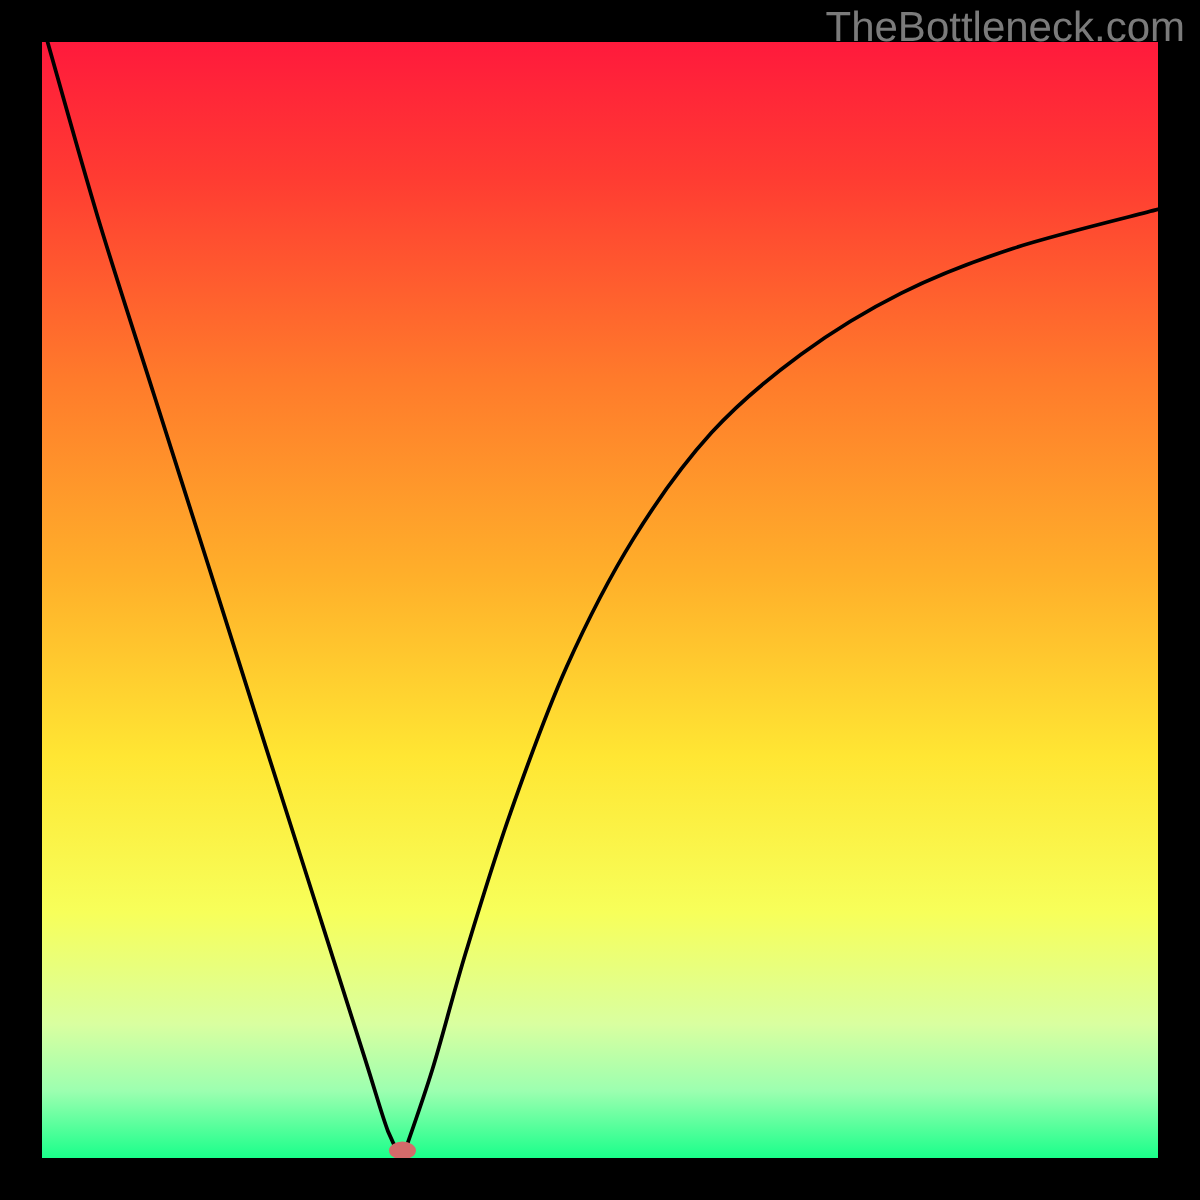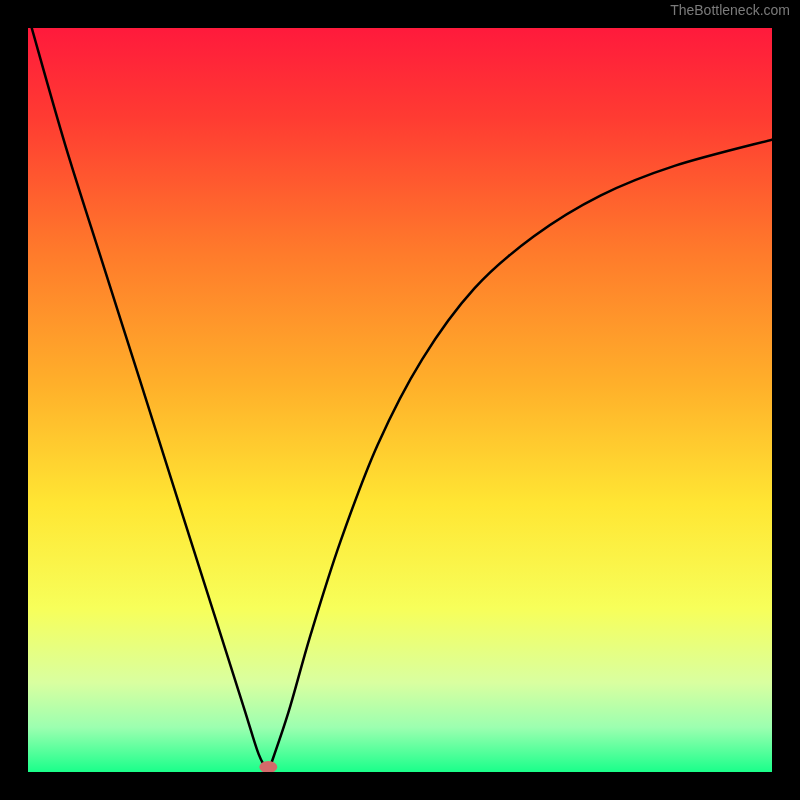--- a/index.html
+++ b/index.html
@@ -14,21 +14,21 @@
     position: relative;
     width: 800px;
     height: 800px;
     background: #000;
   }
   .watermark {
     position: absolute;
     top: 2px;
     right: 10px;
     color: #7b7b7b;
-    font-size: 14px;
+    font-size: 28px;
     font-weight: 500;
     letter-spacing: 0;
     z-index: 10;
   }
   .plot-outer {
     position: absolute;
     left: 28px;
     top: 28px;
     width: 744px;
     height: 744px;

